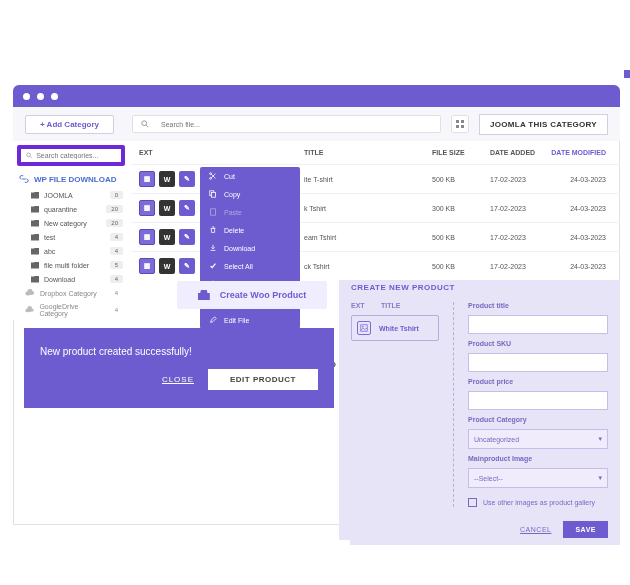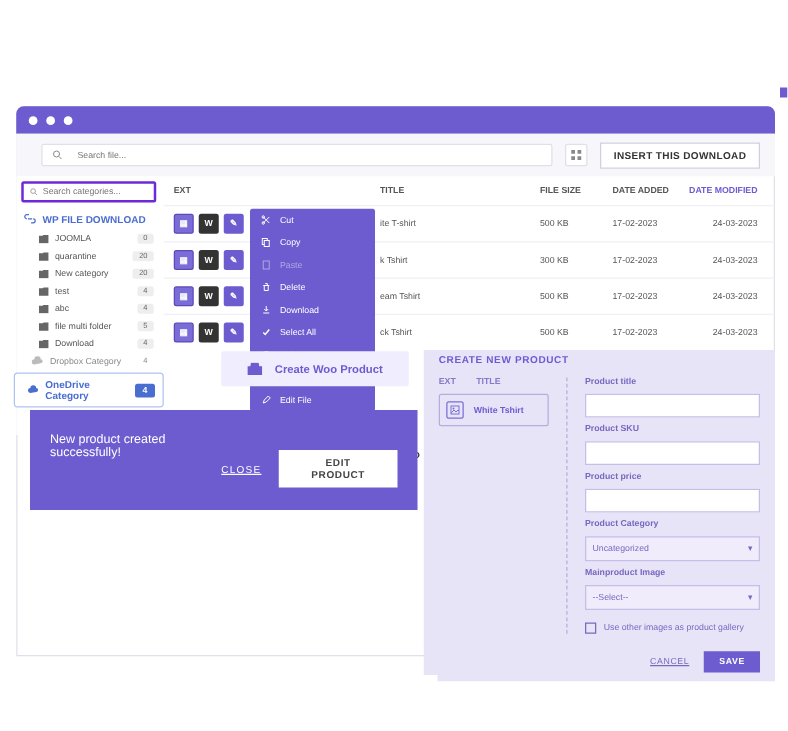--- a/index.html
+++ b/index.html
@@ -8,21 +8,21 @@
 .titlebar{position:absolute;left:13px;top:85px;width:607px;height:22px;background:#6d5bd0;border-radius:6px 6px 0 0;display:flex;align-items:center;padding-left:10px;gap:7px}
 .tdot{width:7px;height:7px;border-radius:50%;background:#fff}
 .toolbar{position:absolute;left:13px;top:107px;width:607px;height:34px;background:#f7f7fb;display:flex;align-items:center;padding:0 12px;gap:10px}
 .add-cat-btn{background:#fff;border:1px solid #d0d0e0;color:#6d5bd0;font-size:8px;font-weight:bold;padding:4px 14px;border-radius:2px;cursor:pointer}
 .search-file{flex:1;display:flex;align-items:center;gap:12px;background:#fff;border:1px solid #e0e0e8;padding:4px 8px;border-radius:2px;margin-left:8px}
 .search-file svg{width:8px;height:8px}
 .search-file input{border:none;outline:none;font-size:7px;color:#888;flex:1}
 .grid-btn{width:18px;height:18px;border:1px solid #e0e0e8;background:#fff;display:flex;align-items:center;justify-content:center;border-radius:2px}
 .insert-btn{background:#fff;border:1px solid #d0d0e0;font-size:8px;font-weight:bold;padding:5px 10px;letter-spacing:0.3px;color:#333}
 .sidebar{position:absolute;left:13px;top:141px;width:116px;background:#fff}
-.search-cat{margin:4px;display:flex;align-items:center;gap:4px;border:2px solid #6d28d9;padding:3px 5px;border-radius:2px}
+.search-cat{margin:4px;display:flex;align-items:center;gap:4px;border:4px solid #6d28d9;padding:3px 5px;border-radius:2px}
 .search-cat input{border:none;outline:none;font-size:7px;color:#888;width:100%}
 .wp-header{display:flex;align-items:flex-end;gap:5px;padding:4px 6px;color:#4a6dd0;font-size:8px;font-weight:bold}
 .wp-header svg{width:10px;height:10px}
 .cat-item{display:flex;align-items:center;gap:5px;padding:3px 6px 3px 18px;font-size:7px;color:#555}
 .cat-item .badge{margin-left:auto;background:#eee;padding:1px 5px;border-radius:2px;font-size:6px;color:#666}
 .folder-i{width:8px;height:7px;background:#666;clip-path:polygon(0 15%,40% 15%,50% 0,100% 0,100% 100%,0 100%)}
 .cloud-item{display:flex;align-items:center;gap:5px;padding:3px 6px 3px 12px;font-size:7px;color:#888}
 .cloud-item .badge{margin-left:auto;padding:1px 5px;font-size:6px;color:#888}
 .onedrive-item{display:flex;align-items:center;gap:5px;padding:4px 6px 4px 10px;font-size:8px;background:#fff;border:1px solid #b0c4f0;border-radius:3px;color:#4a6dd0;font-weight:600;margin:2px -2px}
 .onedrive-item .badge{margin-left:auto;background:#4a6dd0;color:#fff;padding:2px 6px;border-radius:2px;font-size:7px}
@@ -44,21 +44,21 @@
 .eb1{background:#7b6dd8;border:1px solid #5a4ab8}
 .eb2{background:#333}
 .eb3{background:#6d5bd0}
 .ctx-menu{position:absolute;left:200px;top:167px;width:100px;background:#6d5bd0;border-radius:2px;overflow:hidden;z-index:5}
 .ctx-item{display:flex;align-items:center;gap:7px;padding:5px 9px;font-size:7px;color:#fff;cursor:pointer}
 .ctx-item.disabled{color:#b0a8e0}
 .ctx-item svg{width:8px;height:8px;flex-shrink:0}
 .create-woo{position:absolute;left:177px;top:281px;width:150px;height:28px;background:#f0edff;display:flex;align-items:center;justify-content:center;gap:10px;font-size:9px;font-weight:bold;color:#6d5bd0;z-index:6;border-radius:2px}
 .bag-i{width:12px;height:10px;background:#6d5bd0;clip-path:polygon(20% 30%,25% 0,75% 0,80% 30%,100% 30%,100% 100%,0 100%,0 30%)}
 .big-d{position:absolute;left:300px;top:350px;font-size:13px;font-weight:bold;color:#333;z-index:3}
-.toast{position:absolute;left:24px;top:328px;width:310px;height:80px;background:#6d5bd0;z-index:10;padding:18px 16px;display:flex;flex-direction:row}
+.toast{position:absolute;left:24px;top:328px;width:310px;height:80px;background:#6d5bd0;z-index:10;padding:18px 16px;display:flex;flex-direction:column}
 .toast-msg{color:#fff;font-size:10px;font-weight:500}
 .toast-btns{margin-top:auto;display:flex;justify-content:flex-end;gap:14px;align-items:center}
 .toast-close{color:#fff;font-size:8px;letter-spacing:1px;text-decoration:underline;cursor:pointer}
 .toast-edit{background:#fff;border:none;padding:6px 22px;font-size:8px;font-weight:bold;letter-spacing:0.5px;color:#444;cursor:pointer}
 .create-panel{position:absolute;left:339px;top:280px;width:281px;height:260px;background:#e8e4f8;z-index:8;padding:3px 12px}
 .cp-header{font-size:8px;font-weight:bold;color:#6d5bd0;letter-spacing:0.5px;margin-bottom:10px}
 .cp-body{display:flex;gap:14px}
 .cp-left{width:88px}
 .cp-left-hdr{display:flex;font-size:7px;color:#8878c8;font-weight:600;margin-bottom:6px}
 .cp-left-hdr span:first-child{width:30px}
@@ -86,36 +86,37 @@
 
 <div class="app-frame"></div>
 
 <div class="titlebar">
   <div class="tdot"></div>
   <div class="tdot"></div>
   <div class="tdot"></div>
 </div>
 
 <div class="toolbar">
+  <button class="add-cat-btn">+  Add Category</button>
   <div class="search-file">
     <svg viewBox="0 0 10 10">
         <circle cx="4" cy="4" r="3" fill="none" stroke="#888" stroke-width="1"></circle>
         <line x1="6.5" y1="6.5" x2="9" y2="9" stroke="#888" stroke-width="1"></line>
       </svg>
     <input placeholder="Search file..." style="">
   </div>
   <div class="grid-btn">
     <svg width="10" height="10">
         <rect x="1" y="1" width="3" height="3" fill="#888"></rect>
         <rect x="6" y="1" width="3" height="3" fill="#888"></rect>
         <rect x="1" y="6" width="3" height="3" fill="#888"></rect>
         <rect x="6" y="6" width="3" height="3" fill="#888"></rect>
       </svg>
   </div>
-  <button class="insert-btn">INSERT THIS DOWNLOAD</button>
+  <button class="insert-btn">JOOMLA THIS CATEGORY</button>
 </div>
 
 <div class="sidebar">
   <div class="search-cat">
     <svg width="7" height="7" viewBox="0 0 10 10">
         <circle cx="4" cy="4" r="3" fill="none" stroke="#888" stroke-width="1"></circle>
         <line x1="6.5" y1="6.5" x2="9" y2="9" stroke="#888" stroke-width="1"></line>
       </svg>
     <input placeholder="Search categories..." style="">
   </div>
@@ -158,27 +159,20 @@
   <div class="cat-item">
       <div class="folder-i"></div>
       <span>Download</span>
       <span class="badge">4</span>
     </div>
   <div class="cloud-item">
     <svg class="cloud-svg" viewBox="0 0 12 8">
         <path d="M3,7 a2.5,2.5 0 0,1 0,-5 a3,3 0 0,1 6,0 a2,2 0 0,1 0,4 z" fill="#bbb"></path>
       </svg>
     <span>Dropbox Category</span>
-      <span class="badge">4</span>
-  </div>
-  <div class="onedrive-item">
-    <svg class="cloud-svg" viewBox="0 0 12 8">
-        <path d="M3,7 a2.5,2.5 0 0,1 0,-5 a3,3 0 0,1 6,0 a2,2 0 0,1 0,4 z" fill="#4a6dd0"></path>
-      </svg>
-    <span>OneDrive Category</span>
       <span class="badge">4</span>
   </div>
   <div class="cloud-item">
     <svg class="cloud-svg" viewBox="0 0 12 8">
         <path d="M3,7 a2.5,2.5 0 0,1 0,-5 a3,3 0 0,1 6,0 a2,2 0 0,1 0,4 z" fill="#bbb"></path>
       </svg>
     <span>GoogleDrive Category</span>
       <span class="badge">4</span>
   </div>
 </div>

